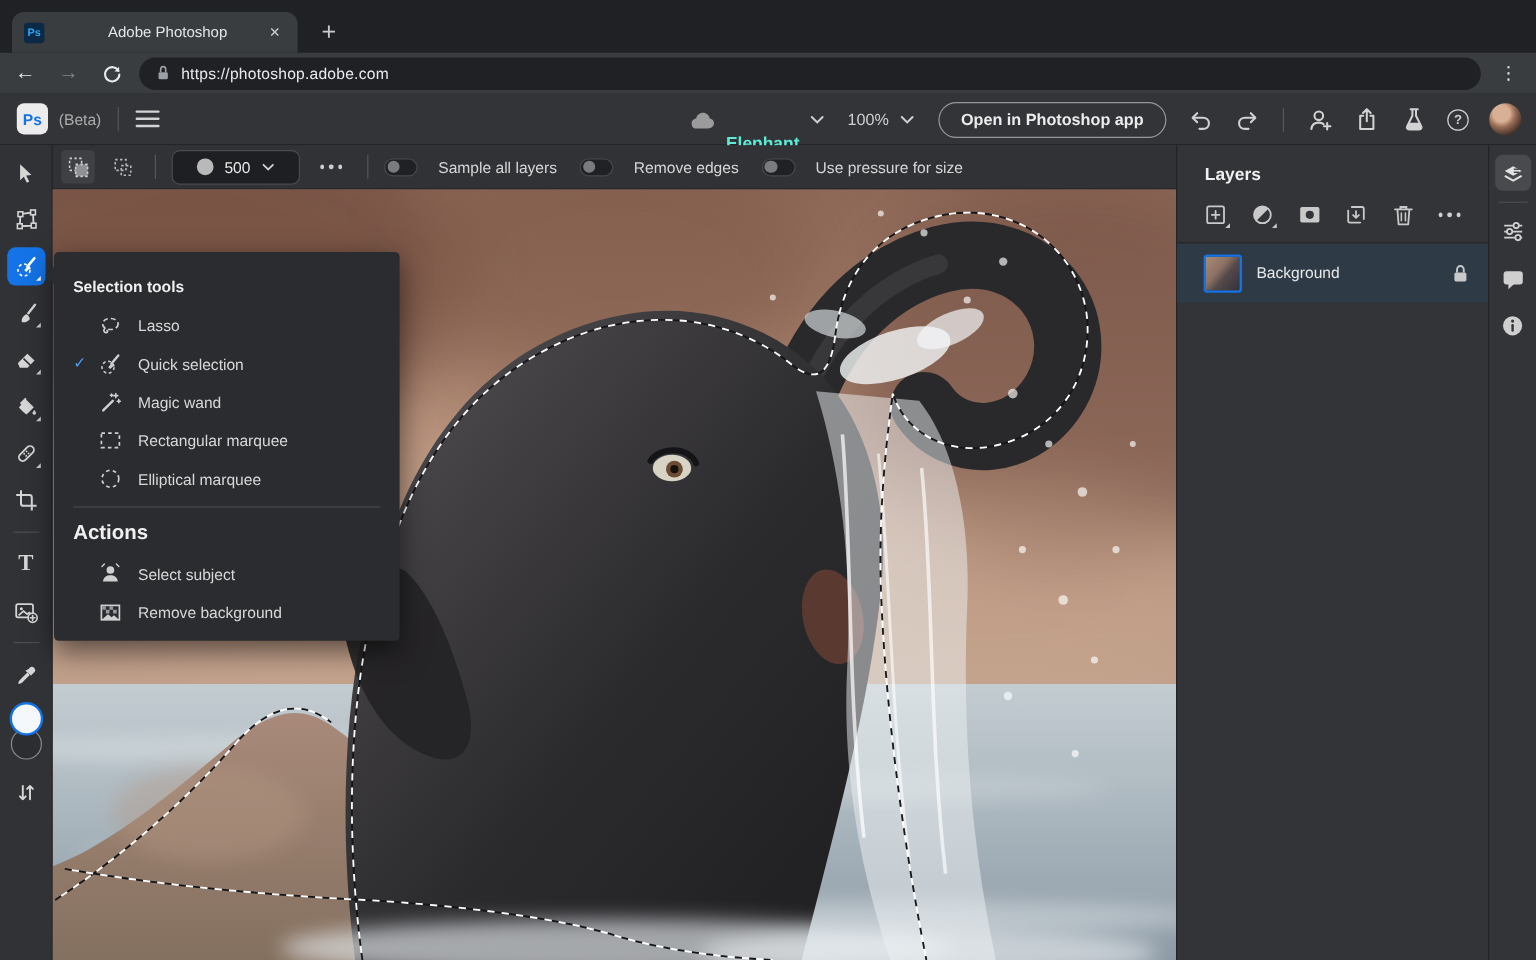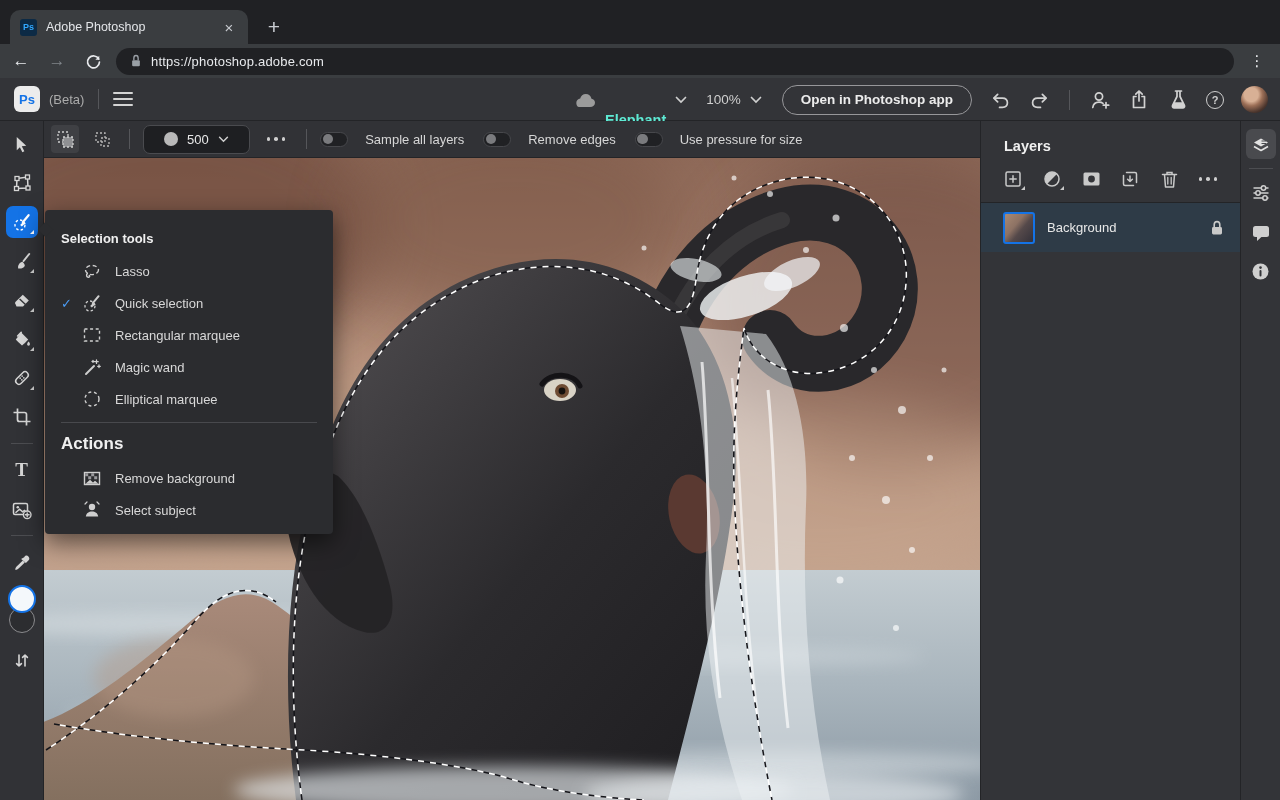--- a/index.html
+++ b/index.html
@@ -6,21 +6,21 @@
   html,body { width:1280px; height:800px; overflow:hidden; background:#202124;
     font-family:"Liberation Sans","DejaVu Sans",sans-serif; }
   #stage { position:relative; width:1280px; height:800px; background:#202124; }
 
   
   .tabstrip { position:absolute; left:0; top:0; width:1280px; height:44px; background:#202124; }
   .tab { position:absolute; left:10px; top:10px; width:238px; height:34px; background:#3a3d40;
     border-radius:10px 10px 0 0; display:flex; align-items:center; padding:0 10px; gap:9px; }
   .favicon { width:17px; height:17px; border-radius:3px; background:#0c2a45; color:#31a8ff;
     font-size:9px; font-weight:bold; display:flex; align-items:center; justify-content:center; flex:none; }
-  .tab-title { flex:1; color:#e3e5e8; font-size:12.5px; white-space:nowrap; overflow:hidden; }
+  .tab-title { flex:1; color:#e3e5e8; font-size:12.5px; white-space:nowrap; overflow:hidden;margin-left:44px; }
   .tab-close { color:#c8cbd0; font-size:15px; width:18px; height:18px; border-radius:50%;
     display:flex; align-items:center; justify-content:center; cursor:default; }
   .newtab { position:absolute; left:260px; top:13px; width:28px; height:28px; color:#c8cbd0;
     font-size:21px; display:flex; align-items:center; justify-content:center; }
   .addrrow { position:absolute; left:0; top:44px; width:1280px; height:34px; background:#3a3d40;
     display:flex; align-items:center; }
   .navbtn { width:30px; height:30px; display:flex; align-items:center; justify-content:center;
     font-size:17px; color:#e8eaed; margin-left:6px; }
   .navbtn.dim { color:#80868b; }
   .urlpill { height:27px; background:#202124; border-radius:14px; flex:1; margin:0 10px 0 8px;
@@ -476,74 +476,74 @@
             <path d="M10.8 10.2 L16.6 3.2" stroke="#cfcfcf" stroke-width="2" stroke-linecap="round"></path>
             <path d="M8.2 13 C9.4 11.6 10.4 10.8 11.4 10 L13 11.6 C12 12.6 11 13.6 9.8 14.6 Z" fill="#cfcfcf"></path>
           </svg>
         </span>
         <span>Quick selection</span>
       </div>
 
       <div class="fly-item">
         <span class="fly-check"></span>
         <span class="fly-ic">
-          <svg class="ic" width="20" height="18" viewBox="0 0 20 18">
-            <rect x="2.5" y="3" width="15" height="12" fill="none" stroke="#cfcfcf" stroke-width="1.4" stroke-dasharray="3 2.6"></rect>
+          <svg class="ic" width="20" height="20" viewBox="0 0 20 20">
+            <path d="M4 17 L12 9" stroke="#cfcfcf" stroke-width="2" stroke-linecap="round"></path>
+            <path d="M14.5 3 V6.4 M12.8 4.7 H16.2 M17 8 V10.6 M15.7 9.3 H18.3 M11 3.4 V5.4 M10 4.4 H12" stroke="#cfcfcf" stroke-width="1.3" stroke-linecap="round"></path>
           </svg>
         </span>
-        <span>Rectangular marquee</span>
+        <span>Magic wand</span>
       </div>
 
       <div class="fly-item">
         <span class="fly-check"></span>
         <span class="fly-ic">
-          <svg class="ic" width="20" height="20" viewBox="0 0 20 20">
-            <path d="M4 17 L12 9" stroke="#cfcfcf" stroke-width="2" stroke-linecap="round"></path>
-            <path d="M14.5 3 V6.4 M12.8 4.7 H16.2 M17 8 V10.6 M15.7 9.3 H18.3 M11 3.4 V5.4 M10 4.4 H12" stroke="#cfcfcf" stroke-width="1.3" stroke-linecap="round"></path>
+          <svg class="ic" width="20" height="18" viewBox="0 0 20 18">
+            <rect x="2.5" y="3" width="15" height="12" fill="none" stroke="#cfcfcf" stroke-width="1.4" stroke-dasharray="3 2.6"></rect>
           </svg>
         </span>
-        <span>Magic wand</span>
+        <span>Rectangular marquee</span>
       </div>
 
       <div class="fly-item">
         <span class="fly-check"></span>
         <span class="fly-ic">
           <svg class="ic" width="20" height="20" viewBox="0 0 20 20">
             <circle cx="10" cy="10" r="7" fill="none" stroke="#cfcfcf" stroke-width="1.4" stroke-dasharray="3 2.8"></circle>
           </svg>
         </span>
         <span>Elliptical marquee</span>
       </div>
 
       <div class="fly-div"></div>
       <div class="fly-sec">Actions</div>
+
+      <div class="fly-item">
+        <span class="fly-check"></span>
+        <span class="fly-ic">
+          <svg class="ic" width="20" height="20" viewBox="0 0 20 20">
+            <circle cx="10" cy="7" r="3.2" fill="#cfcfcf"></circle>
+            <path d="M3.8 16.5 C4.4 12.8 6.8 11.4 10 11.4 C13.2 11.4 15.6 12.8 16.2 16.5 Z" fill="#cfcfcf"></path>
+            <path d="M3 4 L5 2 M17 4 L15 2" stroke="#cfcfcf" stroke-width="1.2" stroke-linecap="round"></path>
+          </svg>
+        </span>
+        <span>Select subject</span>
+      </div>
 
       <div class="fly-item">
         <span class="fly-check"></span>
         <span class="fly-ic">
           <svg class="ic" width="20" height="17" viewBox="0 0 20 17">
             <rect x="2.5" y="2.5" width="15" height="12" fill="none" stroke="#cfcfcf" stroke-width="1.4"></rect>
             <path d="M3.2 3.2 H6.2 V6.2 H3.2 Z M9.2 3.2 H12.2 V6.2 H9.2 Z M6.2 6.2 H9.2 V9.2 H6.2 Z M12.2 6.2 H15.2 V9.2 H12.2 Z" fill="#9a9a9d"></path>
             <path d="M3.5 13.8 L8 9.8 L11 12.4 L13 10.8 L16.5 13.8 Z" fill="#cfcfcf"></path>
           </svg>
         </span>
         <span>Remove background</span>
       </div>
-
-      <div class="fly-item">
-        <span class="fly-check"></span>
-        <span class="fly-ic">
-          <svg class="ic" width="20" height="20" viewBox="0 0 20 20">
-            <circle cx="10" cy="7" r="3.2" fill="#cfcfcf"></circle>
-            <path d="M3.8 16.5 C4.4 12.8 6.8 11.4 10 11.4 C13.2 11.4 15.6 12.8 16.2 16.5 Z" fill="#cfcfcf"></path>
-            <path d="M3 4 L5 2 M17 4 L15 2" stroke="#cfcfcf" stroke-width="1.2" stroke-linecap="round"></path>
-          </svg>
-        </span>
-        <span>Select subject</span>
-      </div>
     </div>
 
     <div class="layers">
       <div class="layers-title">Layers</div>
       <div class="layers-icons">
         <div class="lyr-btn flyable">
           <svg class="ic" width="18" height="18" viewBox="0 0 18 18">
             <rect x="2" y="2" width="14" height="14" rx="1.5" fill="none" stroke="#c9c9c9" stroke-width="1.5"></rect>
             <path d="M9 5.8 V12.2 M5.8 9 H12.2" stroke="#c9c9c9" stroke-width="1.5" stroke-linecap="round"></path>
           </svg>

